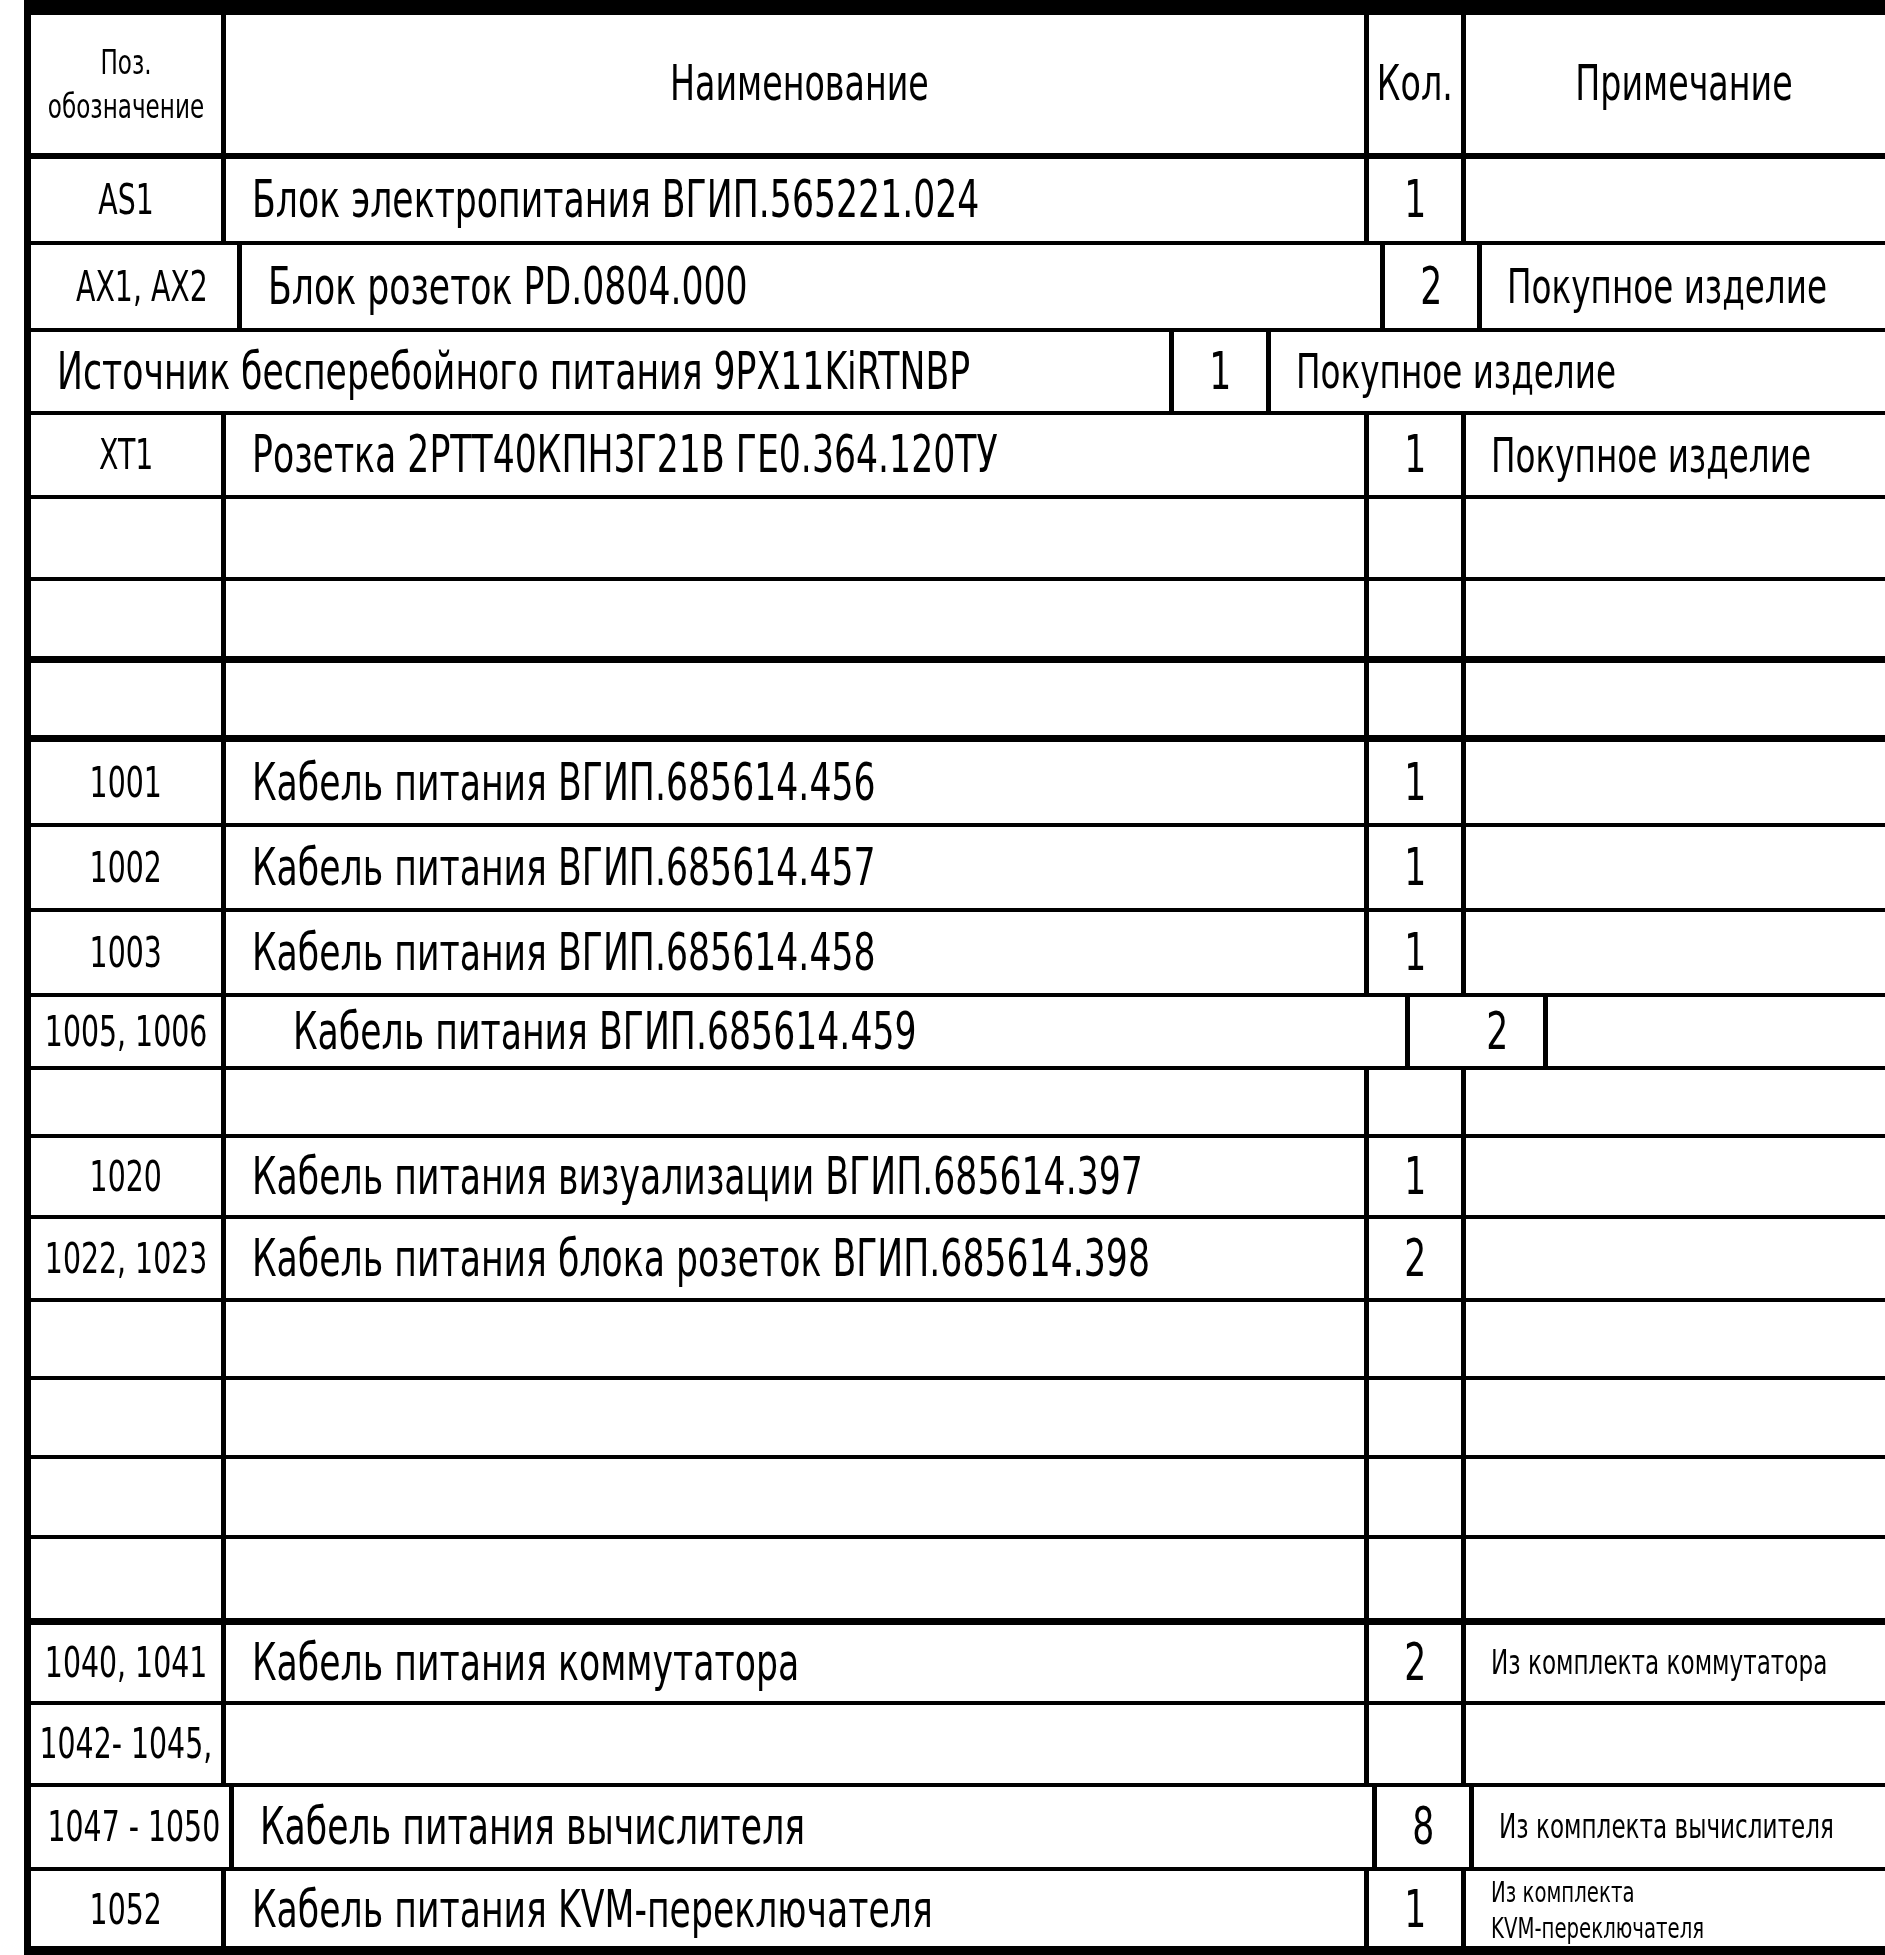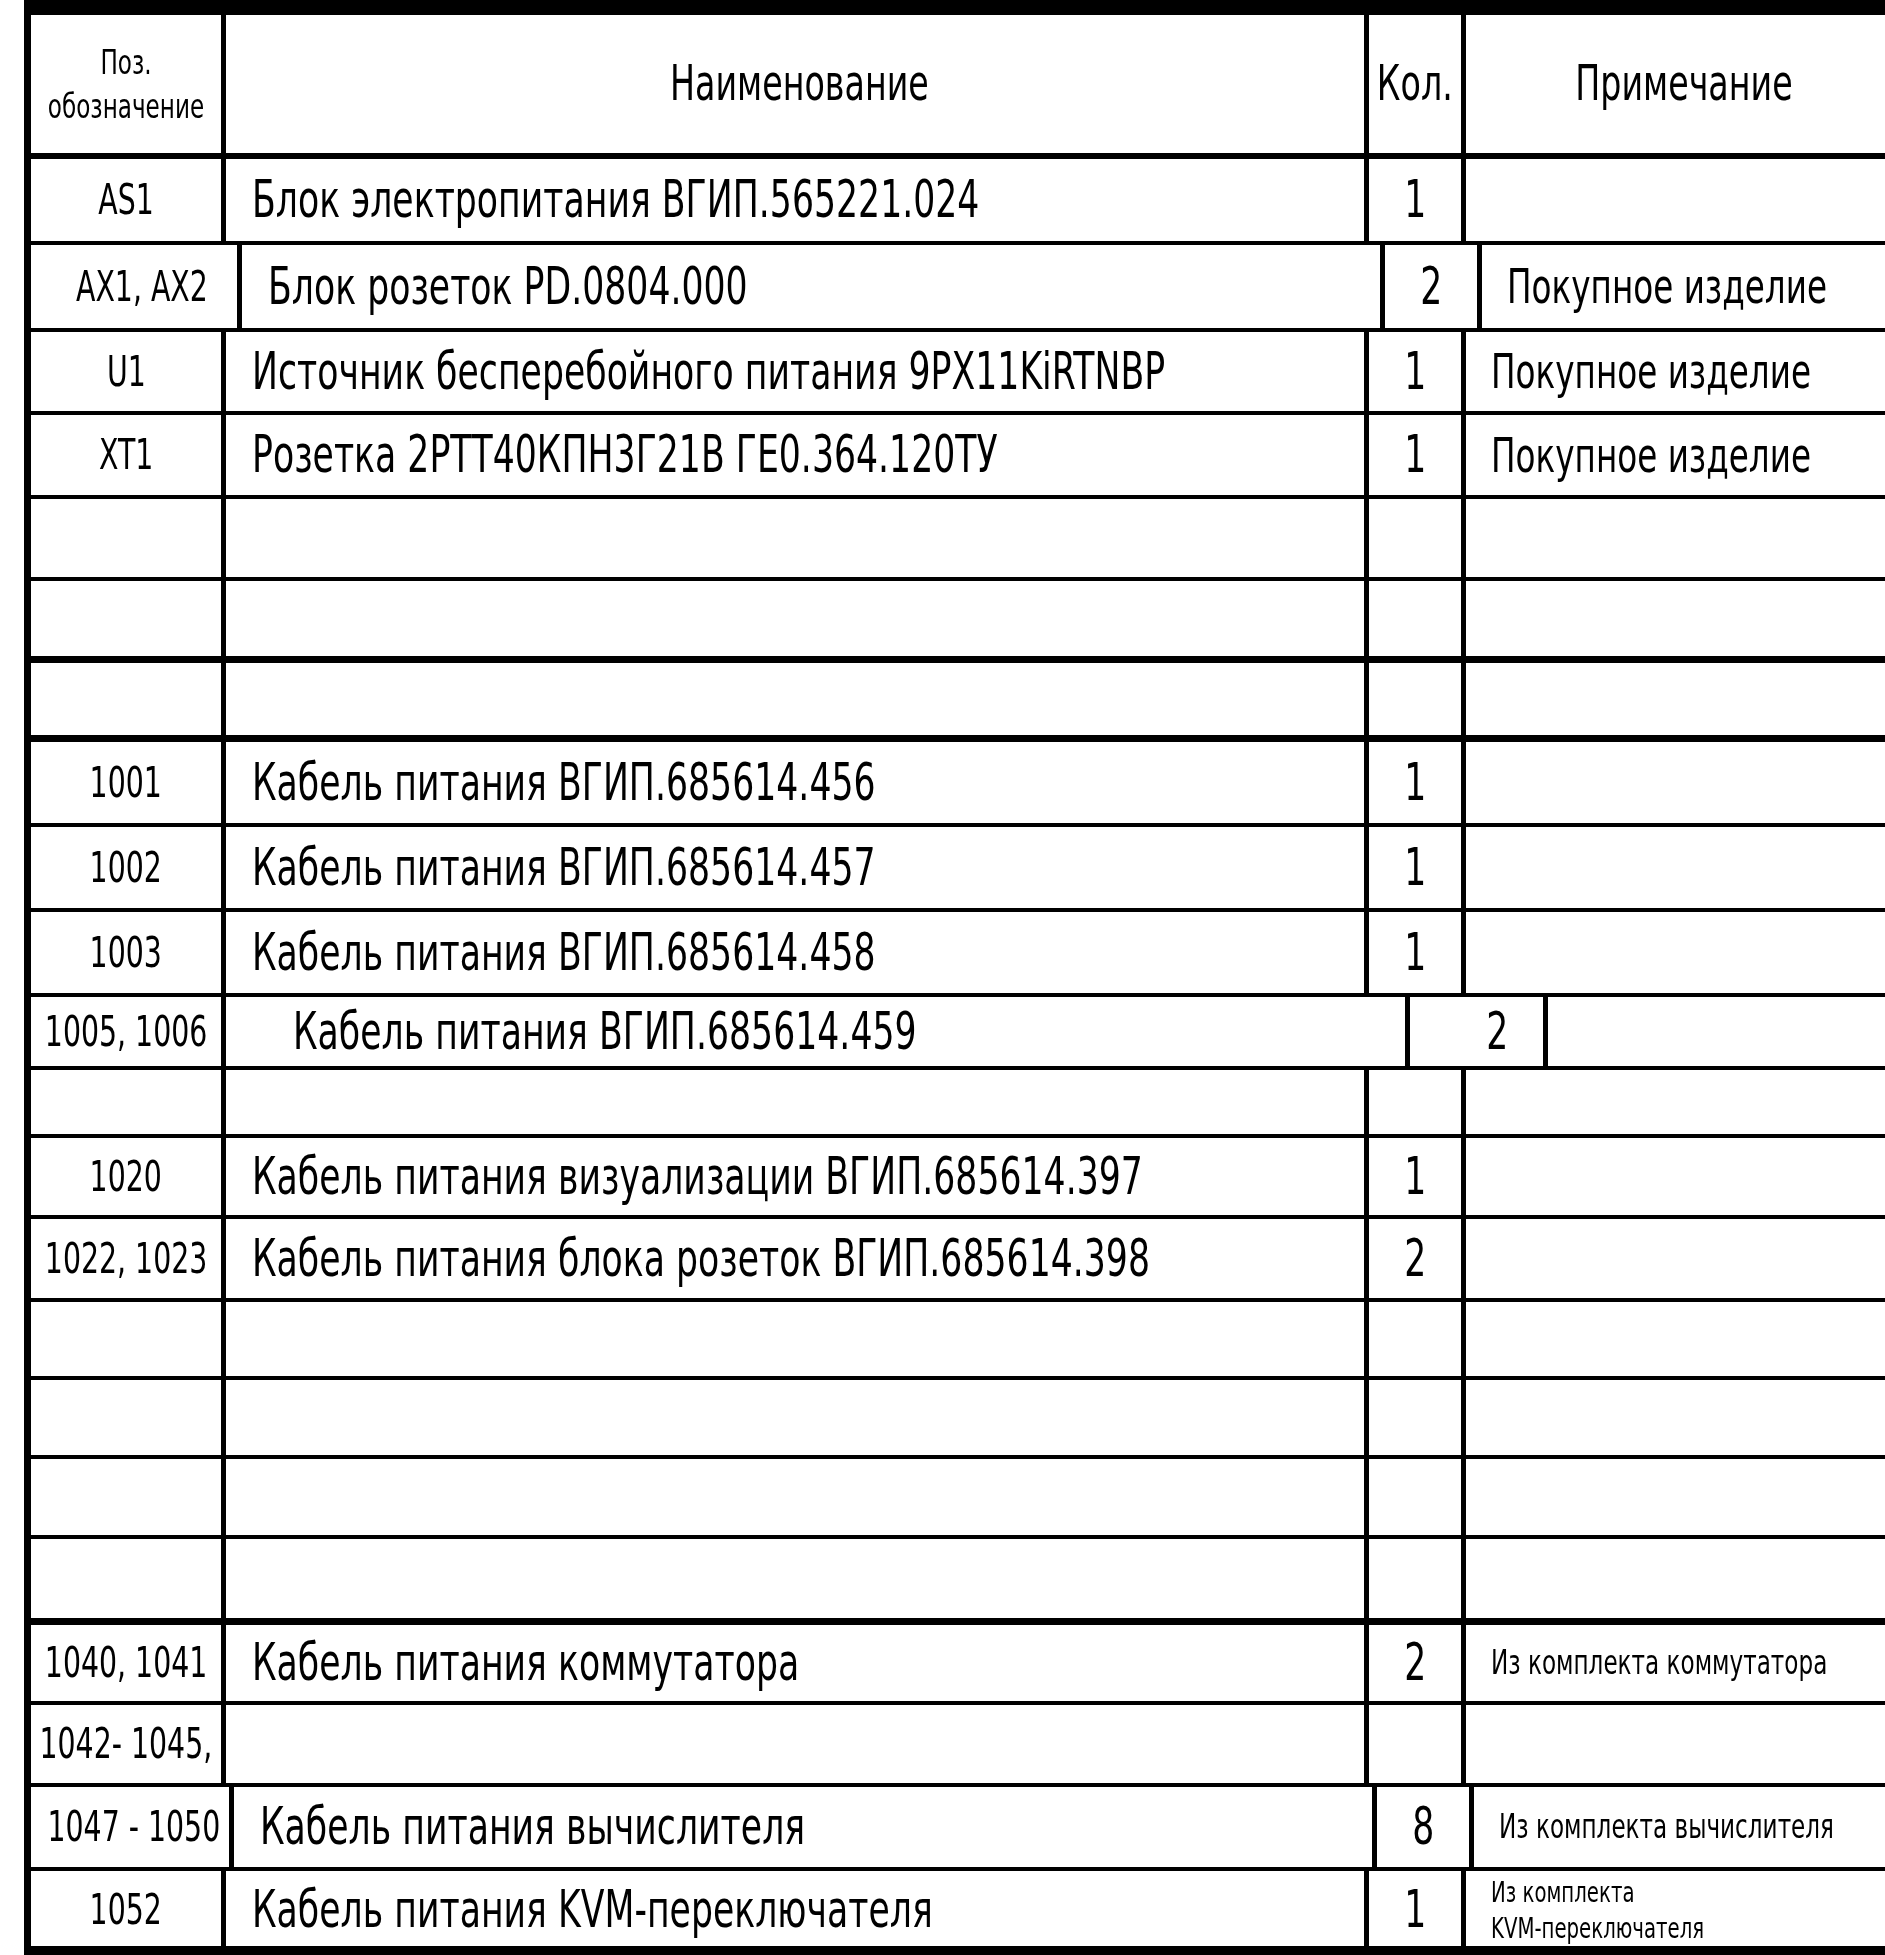--- a/index.html
+++ b/index.html
@@ -101,23 +101,20 @@
     </div>
     <div class="cell c2">
       <span class="t ctr qty-txt">2</span>
     </div>
     <div class="cell c3">
       <span class="t note-txt">Покупное изделие</span>
     </div>
   </div>
 
   <div class="row" style="height: 83px;">
-    <div class="cell c0">
-      <span class="t ctr pos-txt">U1</span>
-    </div>
     <div class="cell c1">
       <span class="t name-txt">Источник бесперебойного питания 9PX11KiRTNBP</span>
     </div>
     <div class="cell c2">
       <span class="t ctr qty-txt">1</span>
     </div>
     <div class="cell c3">
       <span class="t note-txt">Покупное изделие</span>
     </div>
   </div>

